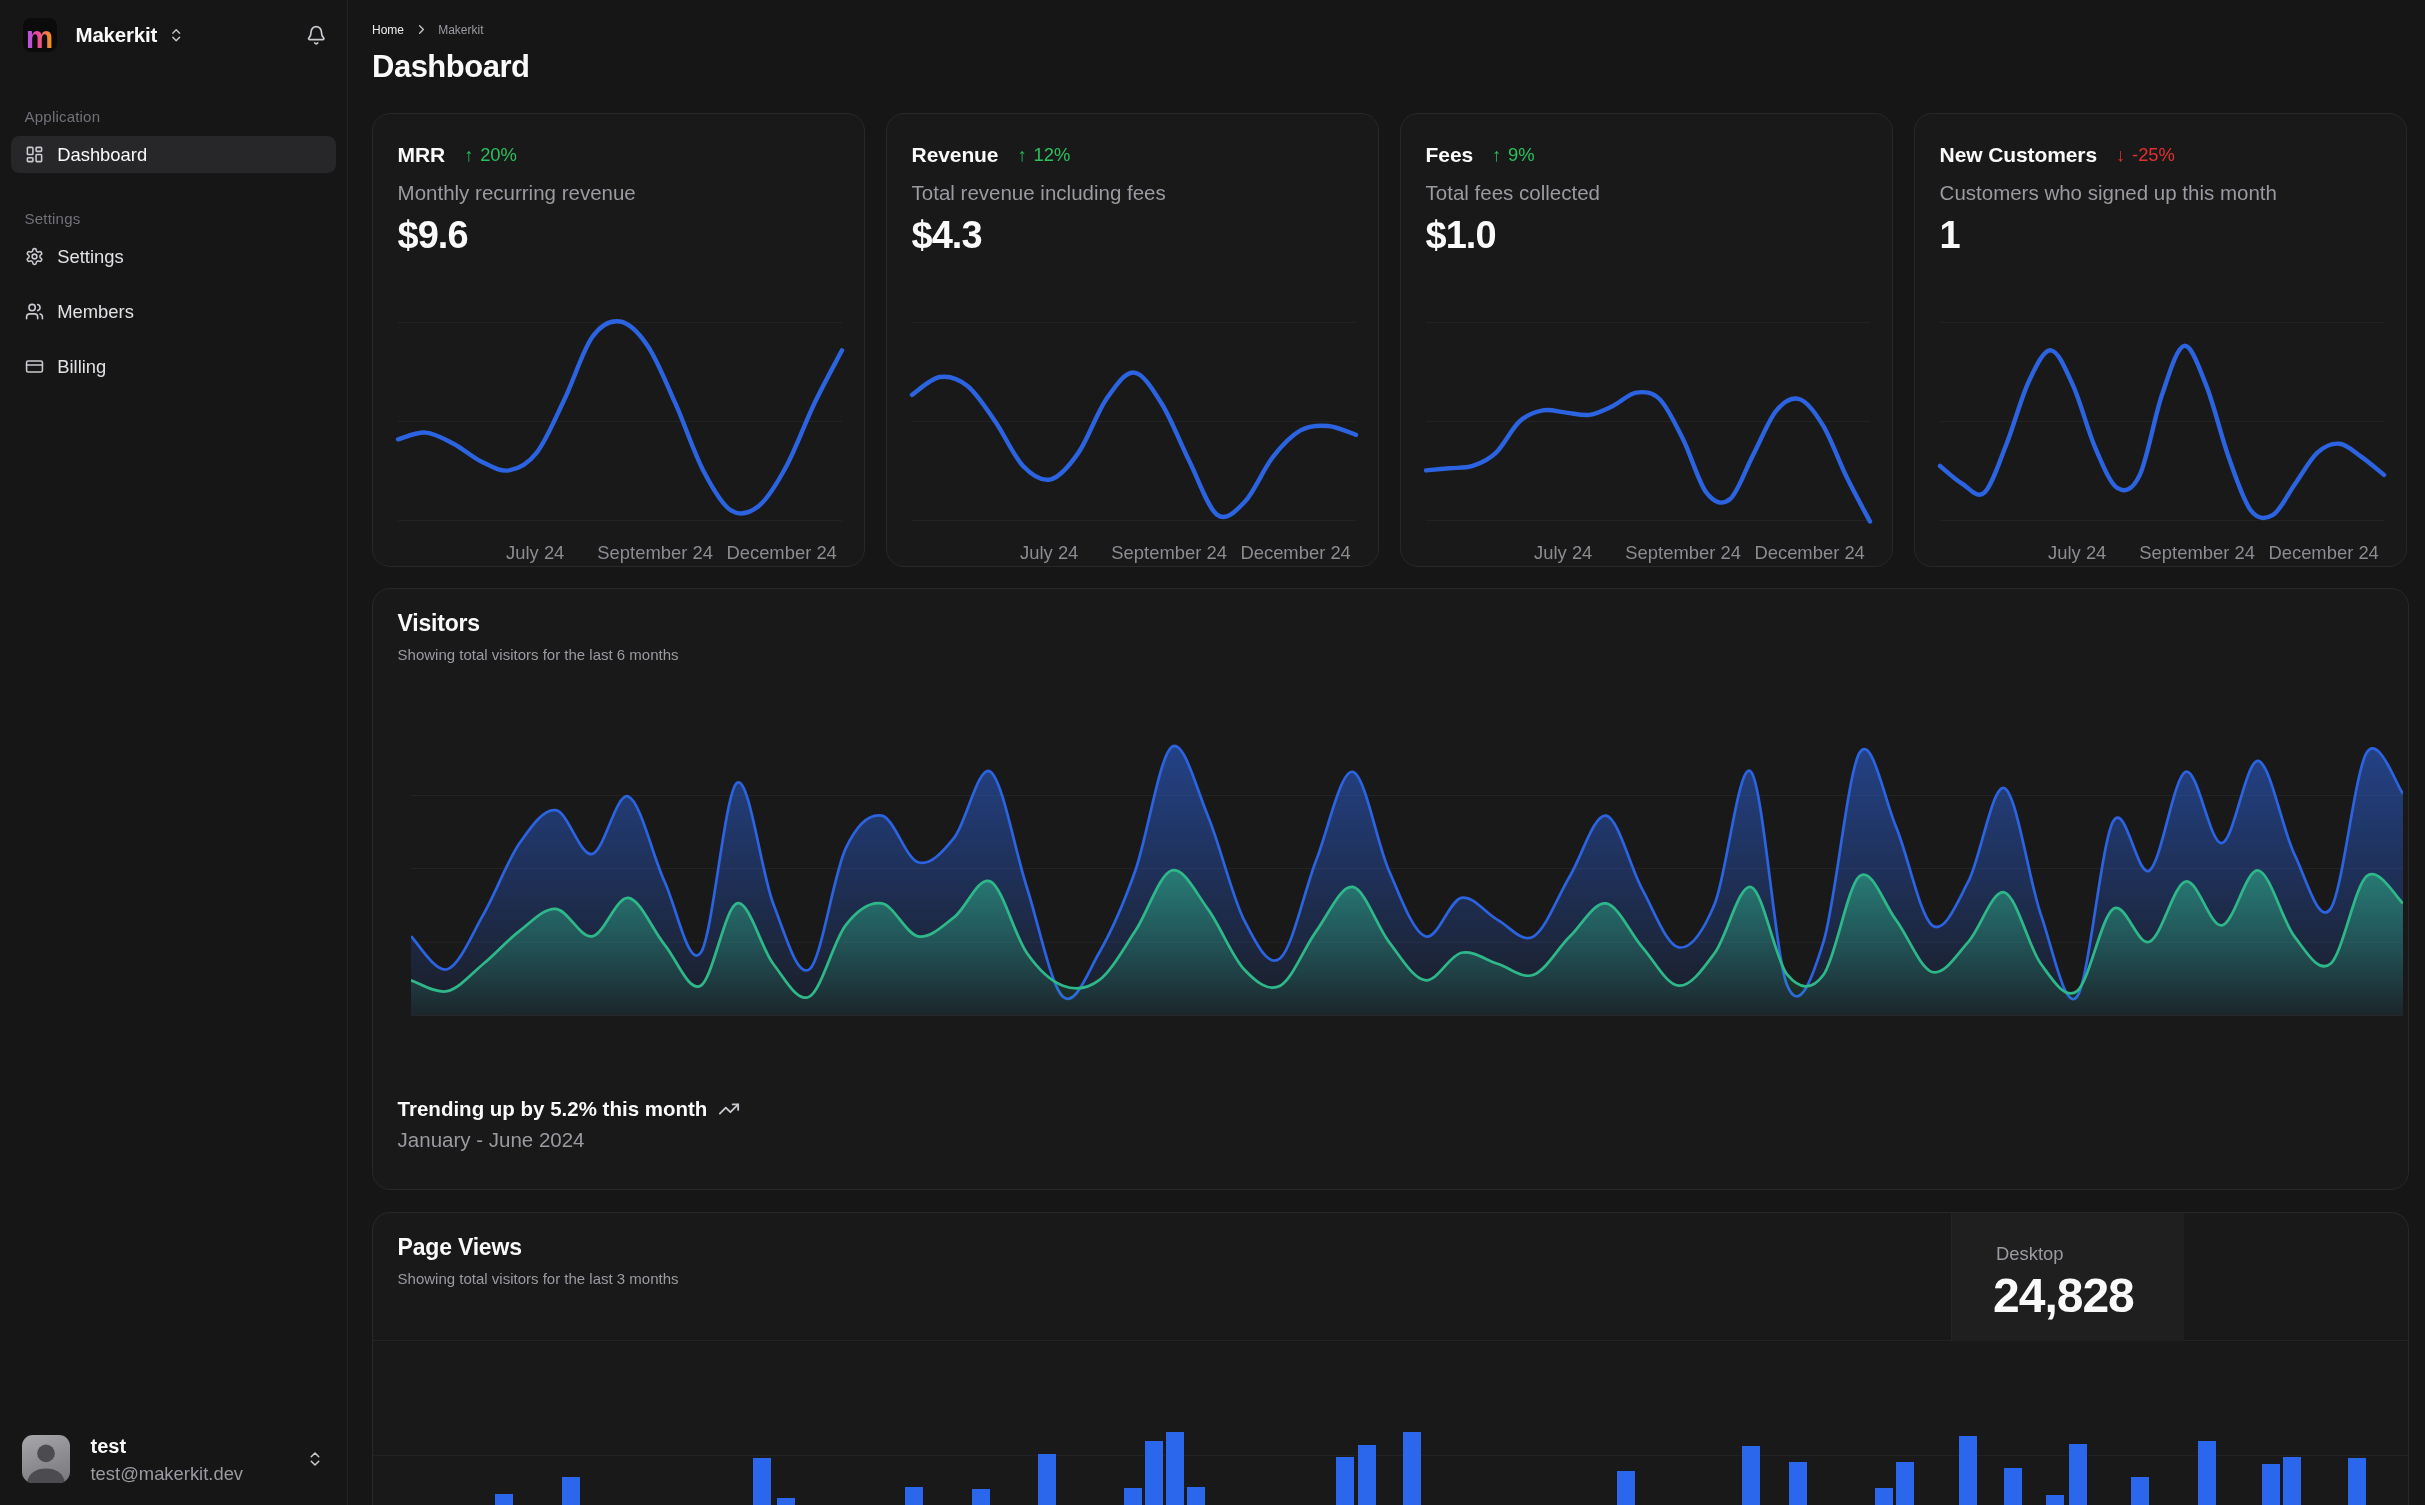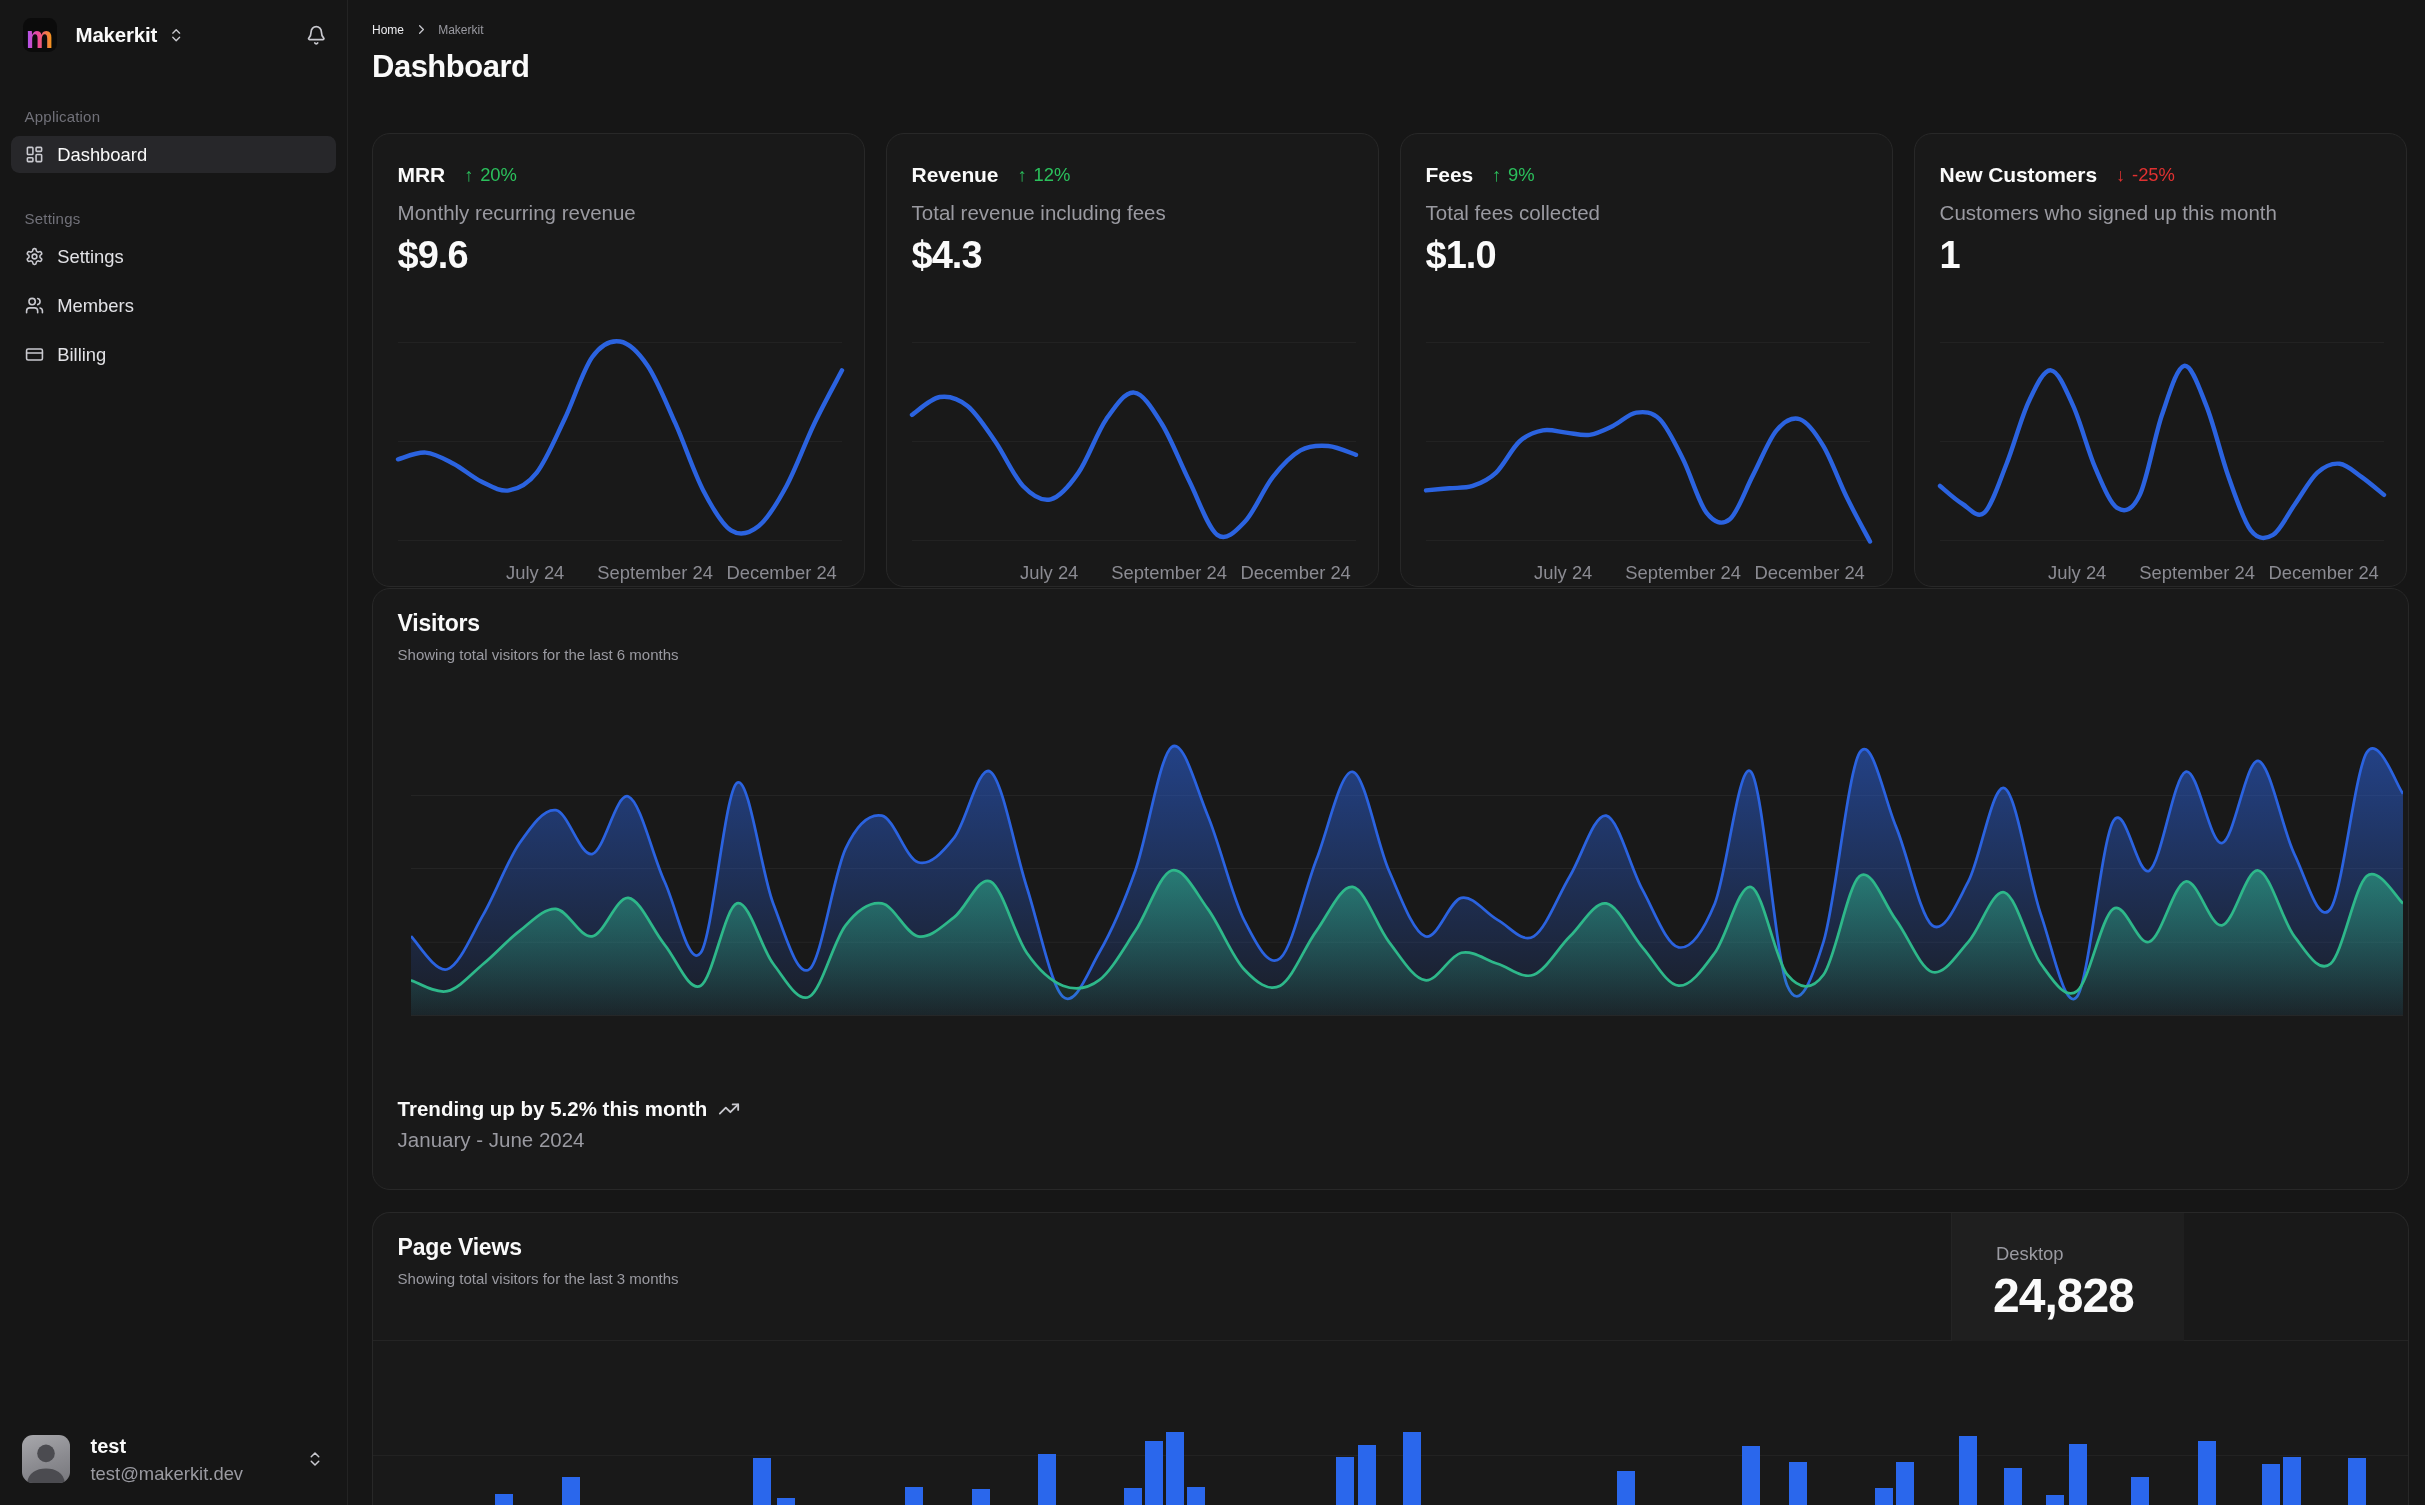--- a/index.html
+++ b/index.html
@@ -33,21 +33,21 @@
   .ws-switch{ margin-left:11px; display:flex; }
   .side-bell{ margin-left:auto; display:flex; }
   svg.ic{ stroke:#c9c9cf; fill:none; stroke-width:2; stroke-linecap:round; stroke-linejoin:round; }
   .group-label{ margin:56px 24.6px 11px 24.6px; font-size:15px; font-weight:500; color:#717179; letter-spacing:0.2px; }
   .group-label.second{ margin-top:37px; }
   .nav-item{
     display:flex; align-items:center; gap:13.6px;
     margin:0 11px; padding:0 13.6px; height:37px; border-radius:8.2px;
     font-size:18.4px; font-weight:500; color:#e2e2e6; cursor:pointer;
   }
-  .nav-item + .nav-item{ margin-top:12px; }
+  .nav-item + .nav-item{ margin-top:18px; }
   .nav-item.active{ background:#27272a; color:#fafafa; }
   .nav-item svg{ width:19px; height:19px; }
   .side-user{
     position:absolute; left:0; right:0; bottom:20.5px;
     display:flex; align-items:center; padding:0 23px 0 22px; cursor:pointer;
   }
   .avatar{
     width:48px; height:48px; border-radius:11px; overflow:hidden; flex:0 0 auto;
     background:linear-gradient(160deg,#a8a8ac 0%, #8b8b90 55%, #77777c 100%);
     position:relative;
@@ -59,21 +59,21 @@
   .user-caret{ margin-left:auto; display:flex; }
 
   
   .main{ position:absolute; left:348px; top:0; right:0; bottom:0; }
   .breadcrumb{ position:absolute; left:24px; top:22px; display:flex; align-items:center; gap:9.6px; font-size:12px; }
   .crumb-home{ color:#ececef; cursor:pointer; }
   .crumb-current{ color:#9a9aa1; }
   .page-title{ position:absolute; left:24px; top:49px; font-size:31px; font-weight:700; letter-spacing:-0.5px; }
 
   
-  .stats-row{ position:absolute; left:24px; top:113px; display:flex; gap:21px;margin-top:20px; }
+  .stats-row{ position:absolute; left:24px; top:113px; display:flex; gap:21px; }
   .stat-card{
     position:relative; width:493px; height:454px;
     background:var(--card); border:1.4px solid var(--border); border-radius:18px;
   }
   .card-head{ position:absolute; left:24.6px; top:29px; display:flex; align-items:center; gap:19px; }
   .card-title{ font-size:21px; font-weight:700; letter-spacing:-0.1px; }
   .badge{ display:flex; align-items:center; gap:6.8px; font-size:18.4px; font-weight:500; }
   .badge.up{ color:var(--green); }
   .badge.down{ color:var(--red); }
   .card-sub{ position:absolute; left:24.6px; top:67px; font-size:20.5px; color:var(--muted); }

